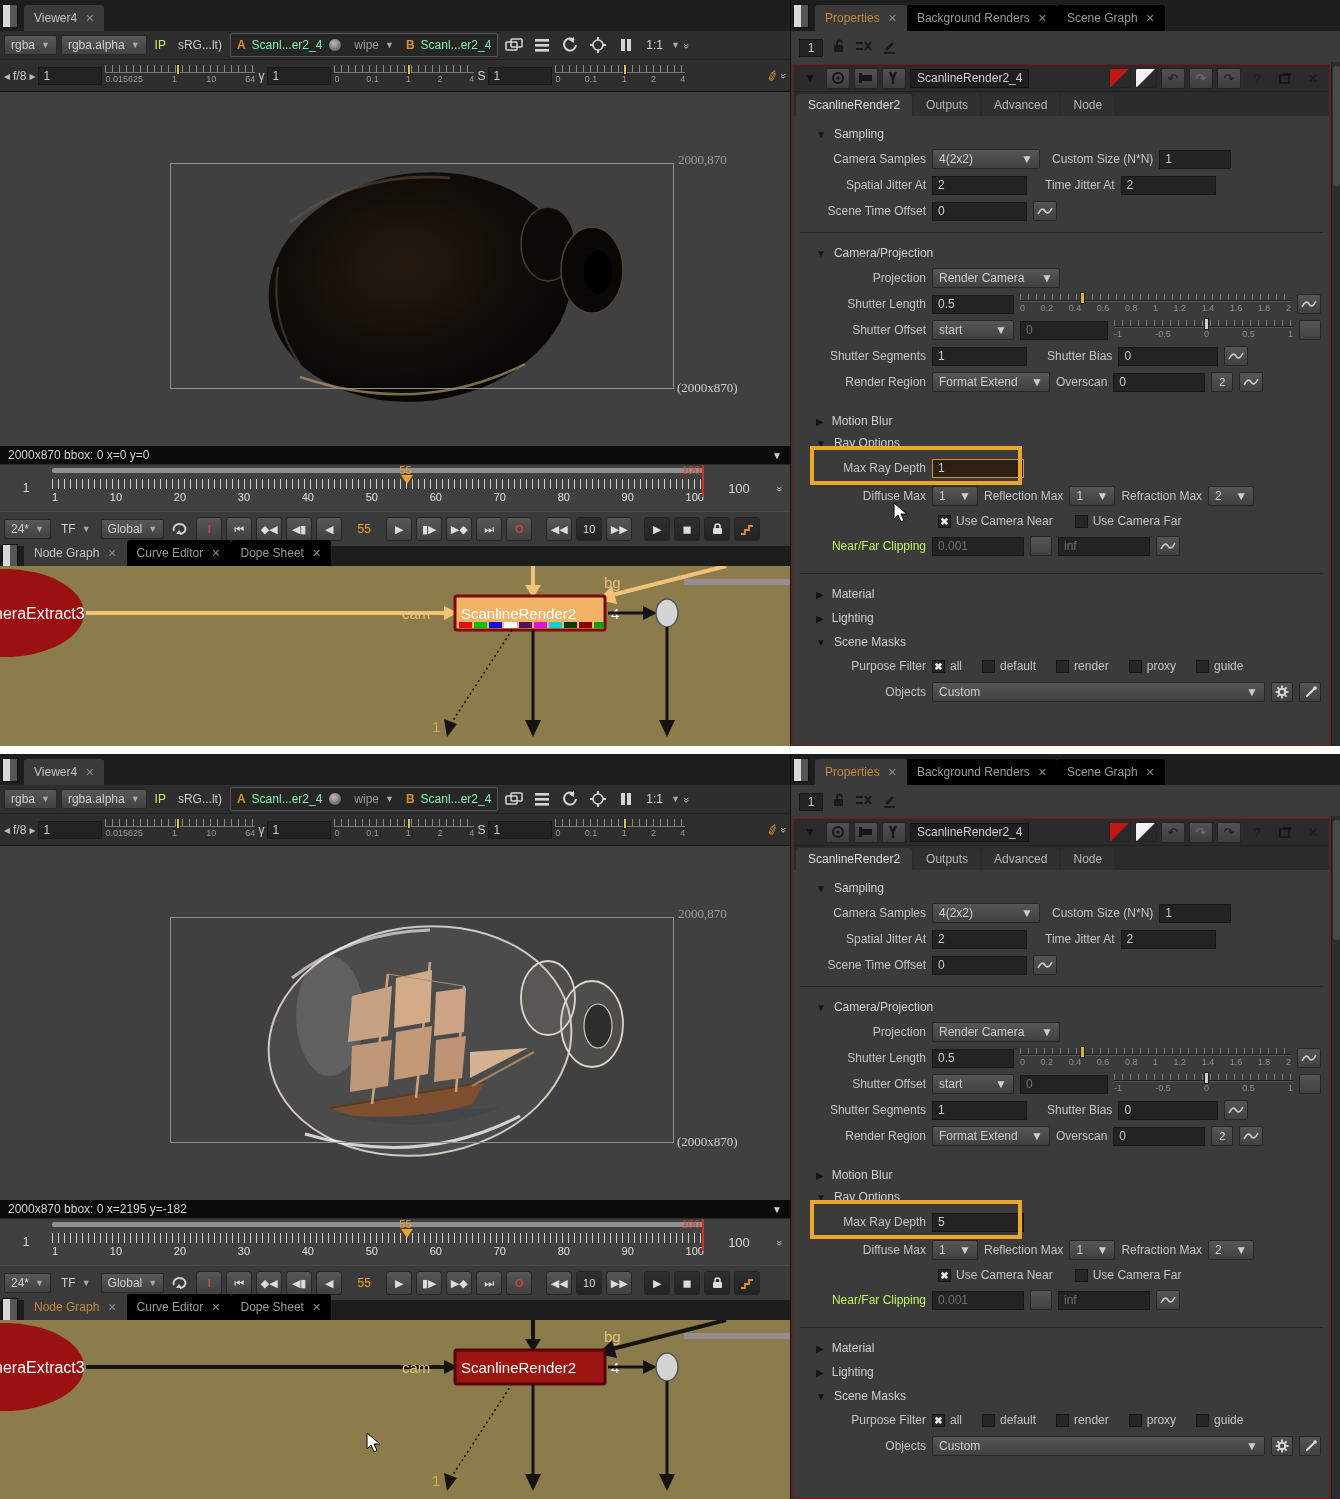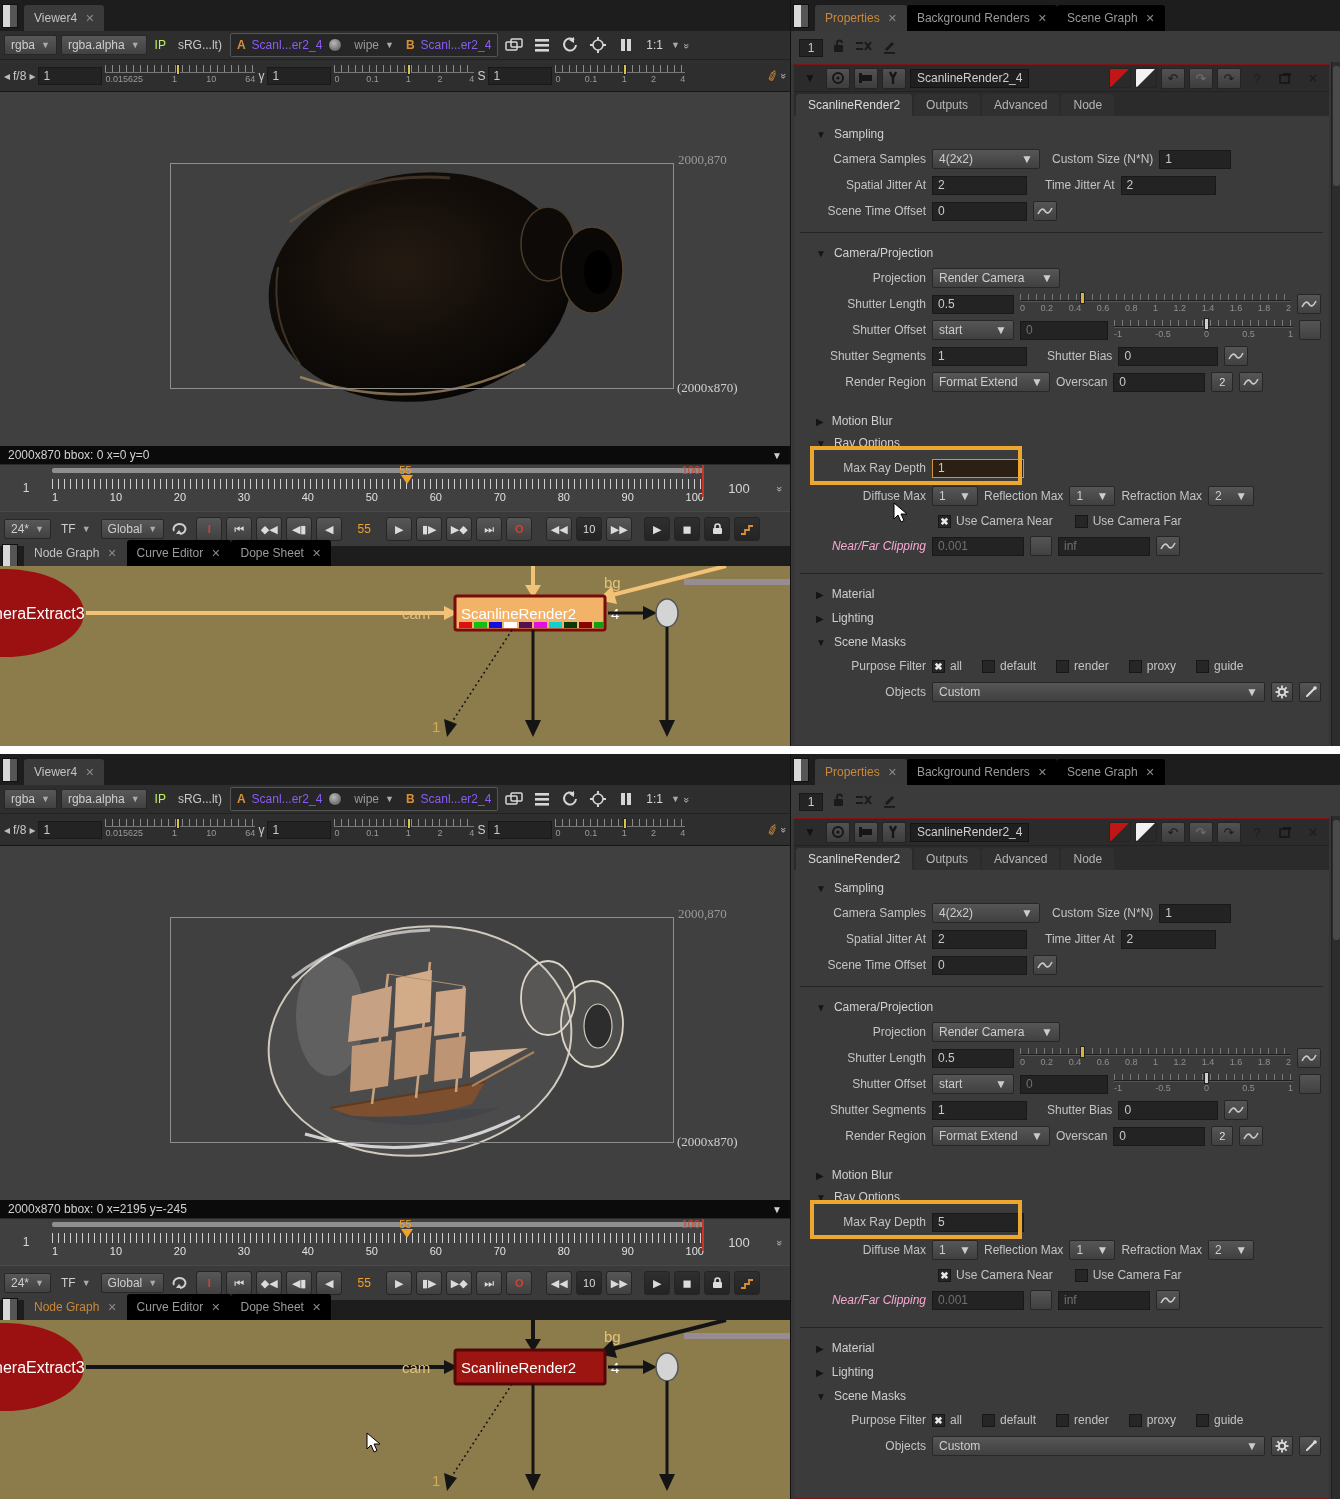--- a/index.html
+++ b/index.html
@@ -19,21 +19,21 @@
   .tab .x{color:#8a8a8a;font-size:11px;}
   
   .vrow1{height:29px;background:#2e2e2e;display:flex;align-items:center;gap:4px;padding:0 4px;border-bottom:1px solid #222;}
   .vrow2{height:32px;background:#2e2e2e;display:flex;align-items:center;gap:3px;padding:0 4px;border-bottom:1px solid #151515;}
   .dd{background:linear-gradient(#585858,#414141);border:1px solid #272727;border-radius:2px;height:20px;
       display:flex;align-items:center;gap:6px;padding:0 6px;color:#cecece;white-space:nowrap;}
   .dd .caret{font-size:9px;color:#aaa;}
   .flat{color:#bef264;padding:0 4px;}
   .ab-group{display:flex;align-items:center;gap:6px;border:1px solid #555;border-radius:2px;height:24px;padding:0 6px;background:#262626;}
   .ab-letter{color:#d98f35;font-weight:bold;}
-  .ab-val{color:#8b5cf6;}
+  .ab-val{color:#86efac;}
   .ab-toggle{width:14px;height:14px;border-radius:50%;background:radial-gradient(circle at 40% 35%,#b9b9b9,#4e4e4e);border:1px solid #222;}
   .vicon{width:24px;height:20px;display:flex;align-items:center;justify-content:center;color:#d6d6d6;}
   .chev{color:#b5b5b5;font-size:10px;letter-spacing:-1px;display:inline-block;transform:rotate(90deg);}
   .num-field{background:#232323;border:1px solid #191919;color:#c9c9c9;height:18px;min-width:64px;padding:0 4px;display:flex;align-items:center;}
   .mini-slider{position:relative;height:26px;flex:0 0 auto;}
   .mini-ticks{position:absolute;top:2px;left:0;right:0;height:7px;background:repeating-linear-gradient(90deg,#8a8a8a 0 1px,transparent 1px 7px);}
   .mini-line{position:absolute;top:9px;left:0;right:0;height:1px;background:#777;}
   .mini-labels{position:absolute;left:0;right:0;top:11px;display:flex;justify-content:space-between;font-size:9px;color:#9a9a9a;}
   .mini-handle{position:absolute;top:1px;width:4px;height:11px;background:#d8c24a;border:1px solid #222;}
   .sampler{color:#d98f35;font-size:14px;transform:rotate(-20deg);}
@@ -91,21 +91,21 @@
   .sw-white{background:linear-gradient(135deg,#f2f2f2 0 49%,#2a2a2a 51%);}
   .hgl{color:#1c1c1c;font-size:13px;} .hgl.gray{color:#6f6f6f;}
   .nptabs{height:24px;background:#2b2b2b;display:flex;align-items:flex-end;gap:2px;padding:0 2px;}
   .nptab{height:22px;padding:0 12px;display:flex;align-items:center;background:#303030;color:#b5b5b5;border-radius:3px 3px 0 0;font-size:12px;}
   .nptab.active{background:#3b3b3b;color:#dcdcdc;}
   .pbody{flex:1;background:#3b3b3b;padding-top:6px;overflow:hidden;}
   .sect{display:flex;align-items:center;gap:8px;height:24px;padding-left:22px;color:#cfcfcf;}
   .tri{color:#141414;font-size:10px;}
   .prow{display:flex;align-items:center;height:26px;gap:6px;padding-right:8px;}
   .plabel{width:132px;text-align:right;color:#c3c3c3;flex:0 0 auto;}
-  .plabel.dim,.dim{color:#f9a8d4;font-style:italic;}
+  .plabel.dim,.dim{color:#bef264;}
   .pin{background:#232323;border:1px solid #191919;color:#c9c9c9;height:19px;display:flex;align-items:center;padding:0 5px;}
   .pin.dimv{color:#6f6f6f;}
   .pdd{background:linear-gradient(#565656,#404040);border:1px solid #272727;border-radius:2px;height:20px;display:flex;align-items:center;justify-content:space-between;gap:8px;padding:0 6px;color:#cccccc;}
   .wavebtn{width:24px;height:20px;background:linear-gradient(#555,#414141);border:1px solid #262626;border-radius:2px;display:flex;align-items:center;justify-content:center;}
   .sqbtn{width:22px;height:20px;background:linear-gradient(#555,#414141);border:1px solid #262626;border-radius:2px;display:flex;align-items:center;justify-content:center;color:#ddd;font-size:11px;}
   .hr{height:1px;background:#262626;margin:8px 6px;}
   .pslider{flex:1;position:relative;height:24px;}
   .ps-ticks{position:absolute;top:2px;left:0;right:0;height:6px;background:repeating-linear-gradient(90deg,#777 0 1px,transparent 1px 8px);}
   .ps-line{position:absolute;top:8px;left:0;right:0;height:2px;background:#1e1e1e;border-bottom:1px solid #555;}
   .ps-nums{position:absolute;top:11px;left:0;right:0;display:flex;justify-content:space-between;font-size:9px;color:#8f8f8f;}
@@ -894,21 +894,21 @@
         <line x1="388" y1="128" x2="464" y2="140" stroke="#b09070" stroke-width="1"></line>
         <ellipse cx="548" cy="152" rx="27" ry="37" fill="rgba(230,225,215,0.08)" stroke="#ddd6c8" stroke-width="1.8"></ellipse>
         <ellipse cx="592" cy="178" rx="31" ry="43" fill="rgba(230,225,215,0.08)" stroke="#ddd6c8" stroke-width="1.8"></ellipse>
         <ellipse cx="598" cy="180" rx="14" ry="22" fill="rgba(20,20,22,0.55)" stroke="#cfc8ba" stroke-width="1.2"></ellipse>
       </svg>
       <div class="fmt-rect"></div>
       <div class="fmt-label-tr">2000,870</div>
       <div class="fmt-label-br">(2000x870)</div>
     </div>
     <div class="statusbar">
-      <span>2000x870  bbox: 0  x=2195 y=-245</span>
+      <span>2000x870  bbox: 0  x=2195 y=-182</span>
       <span class="sp"></span>
       <span class="caret">▼</span>
     </div>
     <div class="timeline">
       <div class="tl-first">1</div>
       <div class="tl-ruler">
         <div class="tl-scroll"></div>
         <div class="tl-ticks"></div>
         <div class="tl-nums">
           <span>1</span>

